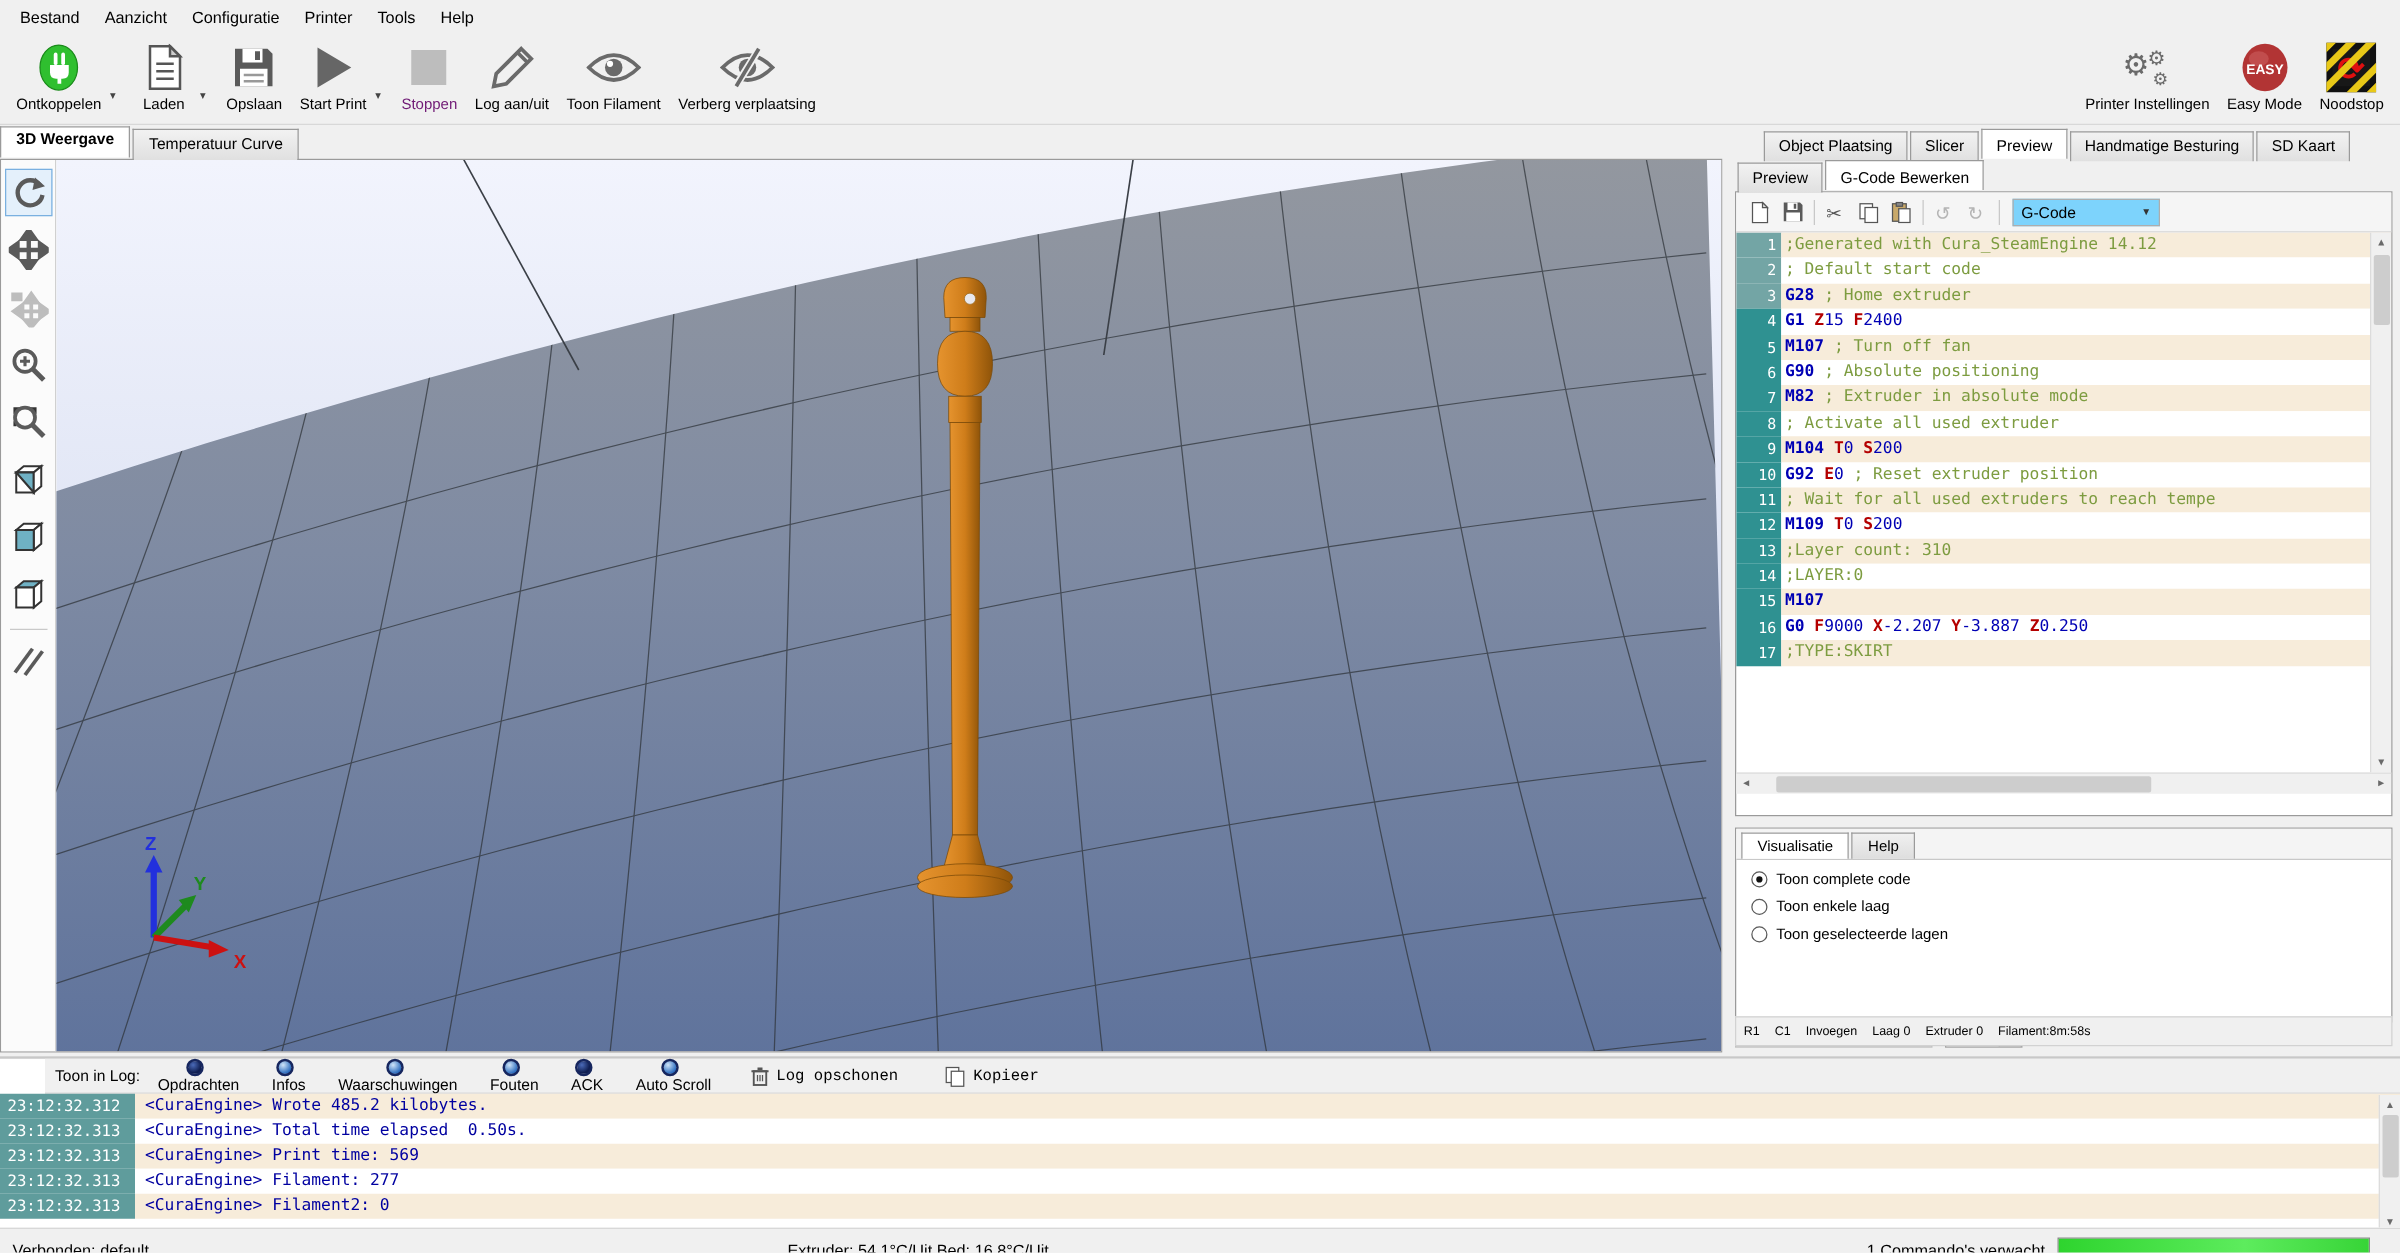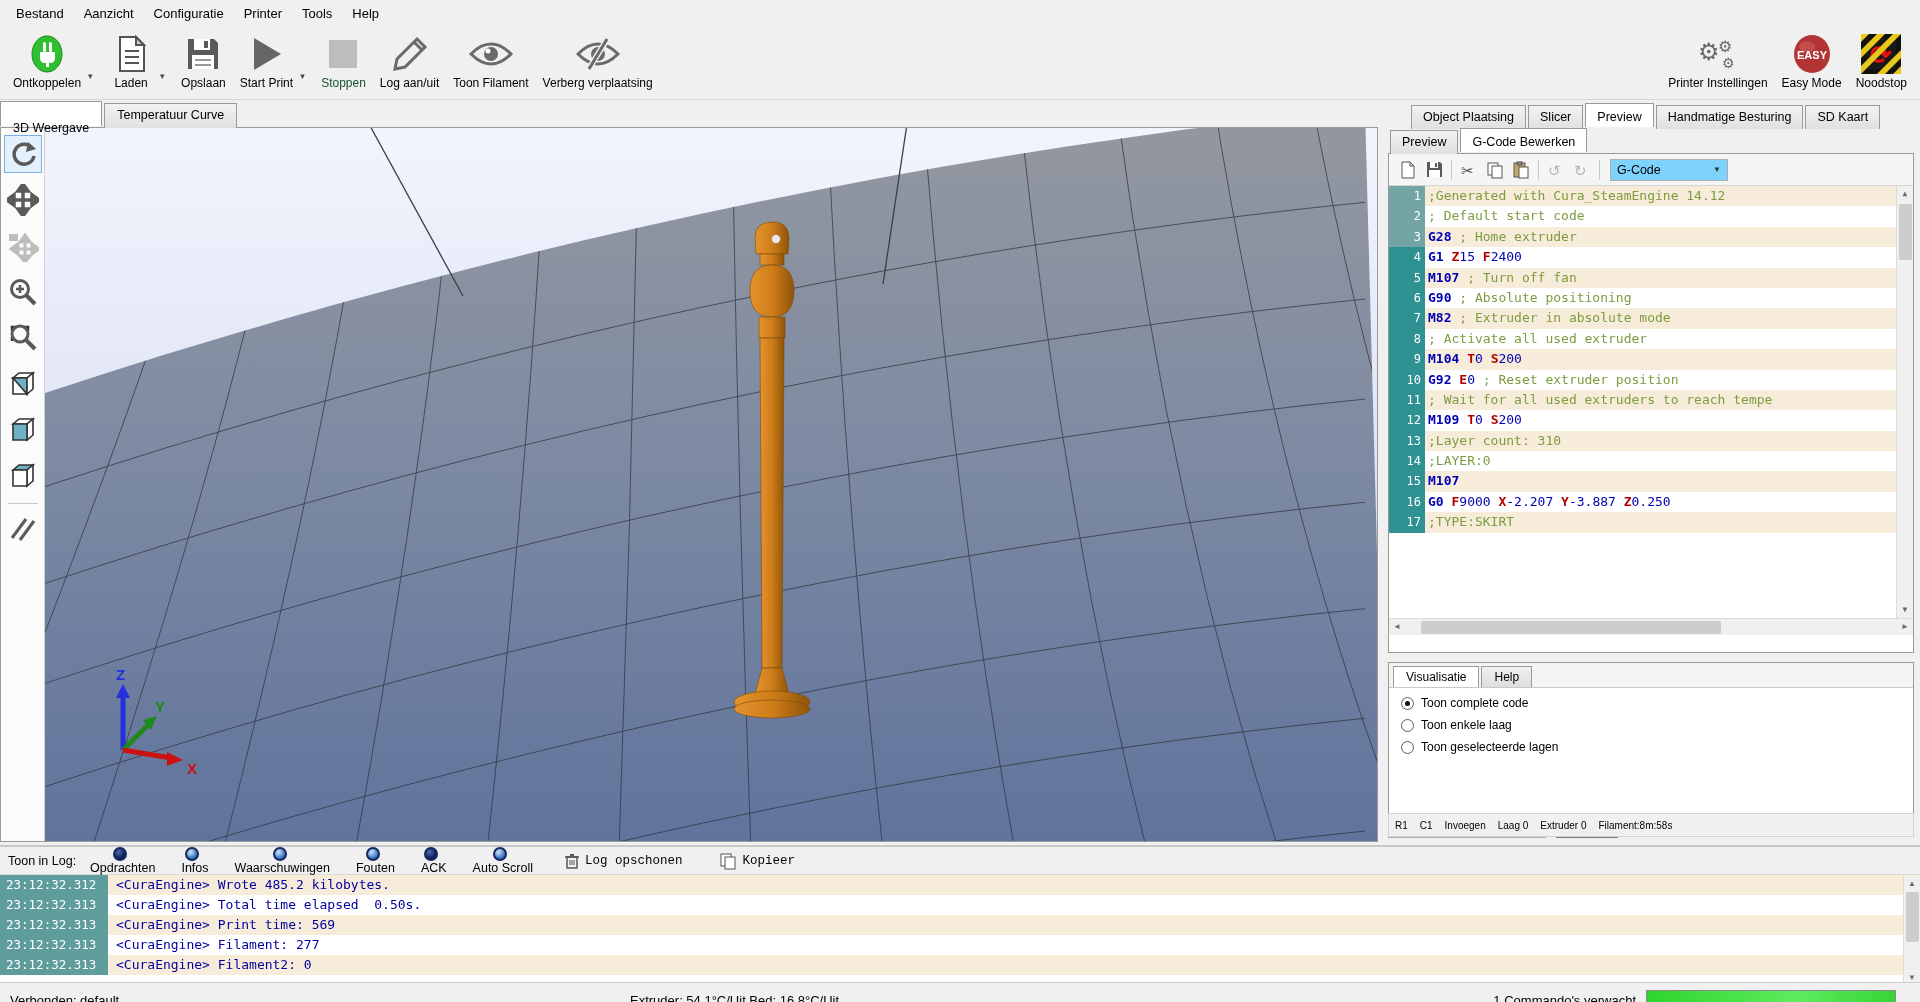--- a/index.html
+++ b/index.html
@@ -12,31 +12,31 @@
 
   
   #toolbar { display:flex; align-items:flex-start; height:73px; background:#f0f0f0;
              border-bottom:1px solid #d8d8d8; padding:2px 6px 0 6px; }
   #toolbar-left { display:flex; flex:1; }
   #toolbar-right { display:flex; }
   .tbtn { display:flex; flex-direction:column; align-items:center; justify-content:flex-start;
           padding:4px 7px 2px 7px; min-width:58px; }
   .tbtn .ticon { height:42px; display:flex; align-items:center; justify-content:center; }
   .tbtn .tlabel { font-size:12px; margin-top:1px; white-space:nowrap; }
-  .tbtn.disabled .tlabel { color:#14532d; }
+  .tbtn.disabled .tlabel { color:#701a75; }
   .tdrop { align-self:center; width:14px; color:#444; font-size:9px; padding-top:30px; }
 
   
   #main { position:relative; height:745px; background:#f0f0f0; }
 
   
   #view-tabs { position:absolute; left:0; top:3px; height:25px; display:flex; z-index:3; }
   .vtab { padding:4px 12px 3px 12px; border:1px solid #9a9a9a; border-bottom:none;
           background:linear-gradient(#f2f2f2,#e0e0e0); margin-right:2px; font-size:12.5px; }
-  .vtab.active { background:#fff; position:relative; top:-2px; padding-top:19px; }
+  .vtab.active { background:#fff; position:relative; top:-2px; padding-top:2px;font-weight:bold; }
 
   
   #viewpage { position:absolute; left:0; top:27px; width:1378px; height:715px;
               background:#fff; border:1px solid #9a9a9a; }
   #side-tools { position:absolute; left:0; top:0; width:44px; height:100%;
                 background:#fbfbfb; border-right:1px solid #d0d0d0; padding-top:4px; }
   .stool { width:38px; height:38px; margin:3px auto 8px auto; display:flex; align-items:center;
            justify-content:center; border:1px solid transparent; }
   .stool.selected { border:1px solid #7ab0e0; background:#e4f0fb; }
   .stool.disabled { opacity:.38; }
@@ -119,21 +119,21 @@
   #rstatus { position:absolute; left:6px; bottom:8px; width:526px; height:24px; background:#f0f0f0;
              border:1px solid #d2d2d2; display:flex; align-items:center; padding-left:6px; }
   #rstatus span { margin-right:12px; font-size:10px; }
 
   
   #vsplit { position:absolute; left:1378px; top:0; width:4px; height:745px; background:#f0f0f0; }
 
   
   #logpanel { position:relative; height:137px; background:#fff; border-top:2px solid #c8c8c8; }
   #log-toolbar { display:flex; align-items:center; height:28px; background:#f0f0f0;
-                 border-bottom:1px solid #d8d8d8; padding-left:8px; }
+                 border-bottom:1px solid #d8d8d8; padding-left:8px;margin-left:36px; }
   #log-toolbar .ltitle { font-size:12.5px; margin-right:14px; }
   .ltoggle { display:flex; align-items:center; margin-right:26px;flex-direction:column; }
   .lcircle { width:14px; height:14px; border-radius:50%; border:2px solid #16265e; margin-right:5px; flex:none; }
   .lcircle.dark  { background:radial-gradient(circle at 35% 30%, #4a6ab8, #101f52 65%); }
   .lcircle.light { background:radial-gradient(circle at 35% 30%, #cfe4f8, #2f6fc0 70%); }
   .ltoggle span { font-size:12.5px; }
   .laction { display:flex; align-items:center; margin-right:30px; }
   .laction span { font-size:12.5px; margin-left:6px;font-family:Liberation Mono, monospace; }
   #logrows { font-family:"DejaVu Sans Mono", monospace; font-size:13px; }
   .lrow { display:flex; height:20px; line-height:20px; white-space:pre; }

